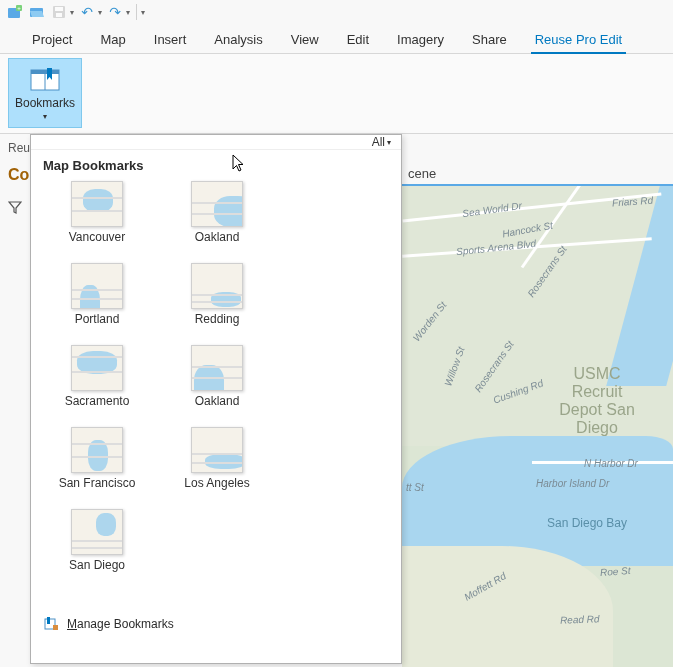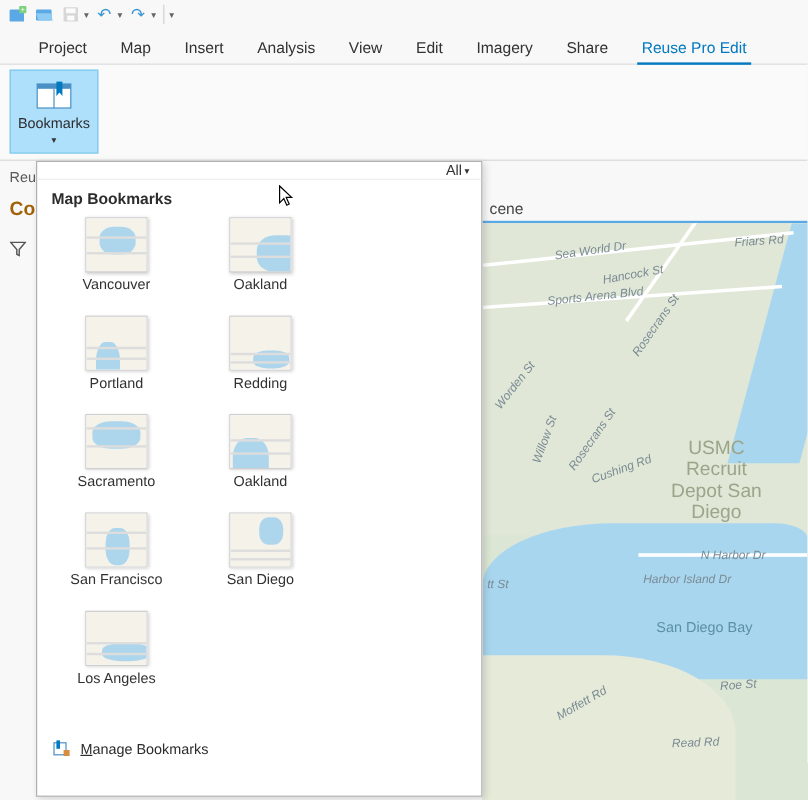--- a/index.html
+++ b/index.html
@@ -235,34 +235,34 @@
     <span class="land-rect"></span>
     <span class="sea-shape" style="top:12px;left:16px;width:20px;height:31px;border-radius:40%;"></span>
     <span class="road-line" style="top:15px;left:0;width:52px;"></span>
     <span class="road-line" style="top:28px;left:0;width:52px;"></span>
         </div>
         <div class="bm-label">San Francisco</div>
       </div>
       <div class="bm-item">
         <div class="bm-thumb">
     <span class="land-rect"></span>
+    <span class="sea-shape" style="top:26px;left:13px;width:40px;height:15px;border-radius:40%;"></span>
+    <span class="road-line" style="top:25px;left:0;width:52px;"></span>
+    <span class="road-line" style="top:34px;left:0;width:52px;"></span>
+        </div>
+        <div class="bm-label">Los Angeles</div>
+      </div>
+      <div class="bm-item">
+        <div class="bm-thumb">
+    <span class="land-rect"></span>
     <span class="sea-shape" style="top:3px;left:24px;width:20px;height:23px;border-radius:40%;"></span>
     <span class="road-line" style="top:30px;left:0;width:52px;"></span>
     <span class="road-line" style="top:37px;left:0;width:52px;"></span>
         </div>
         <div class="bm-label">San Diego</div>
-      </div>
-      <div class="bm-item">
-        <div class="bm-thumb">
-    <span class="land-rect"></span>
-    <span class="sea-shape" style="top:26px;left:13px;width:40px;height:15px;border-radius:40%;"></span>
-    <span class="road-line" style="top:25px;left:0;width:52px;"></span>
-    <span class="road-line" style="top:34px;left:0;width:52px;"></span>
-        </div>
-        <div class="bm-label">Los Angeles</div>
       </div>
     </div>
 
   <div class="dd-sep"></div>
   <div class="dd-actions">
     <div class="dd-action">
       <span class="icon16">
         <svg width="16" height="16">
             <rect x="2" y="3" width="10" height="10" fill="#fff" stroke="#4a90c5"></rect>
             <rect x="4" y="1" width="3" height="7" fill="#0079c1"></rect>

